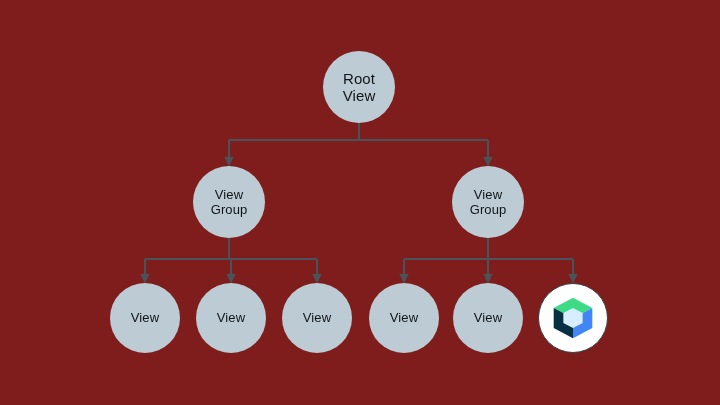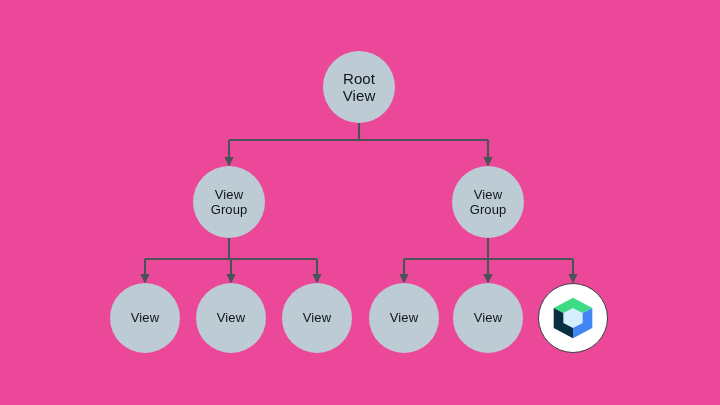--- a/index.html
+++ b/index.html
@@ -10,21 +10,21 @@
   body {
     width: 720px;
     height: 405px;
     font-family: "Liberation Sans", sans-serif;
     overflow: hidden;
   }
   #canvas {
     position: relative;
     width: 720px;
     height: 405px;
-    background: #ec4899;
+    background: #7f1d1d;
   }
   #edges {
     position: absolute;
     left: 0;
     top: 0;
     width: 720px;
     height: 405px;
   }
   .node {
     position: absolute;

